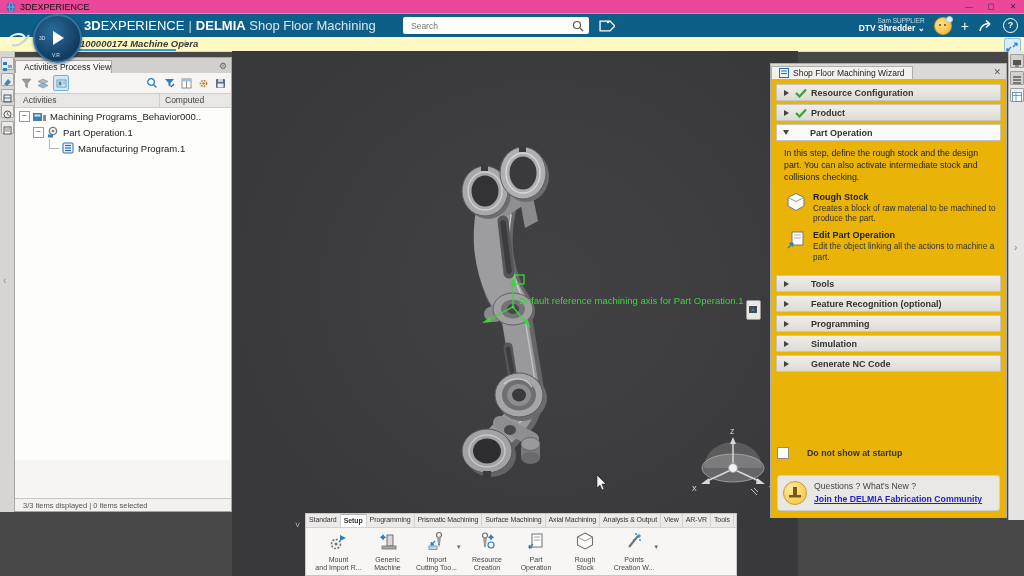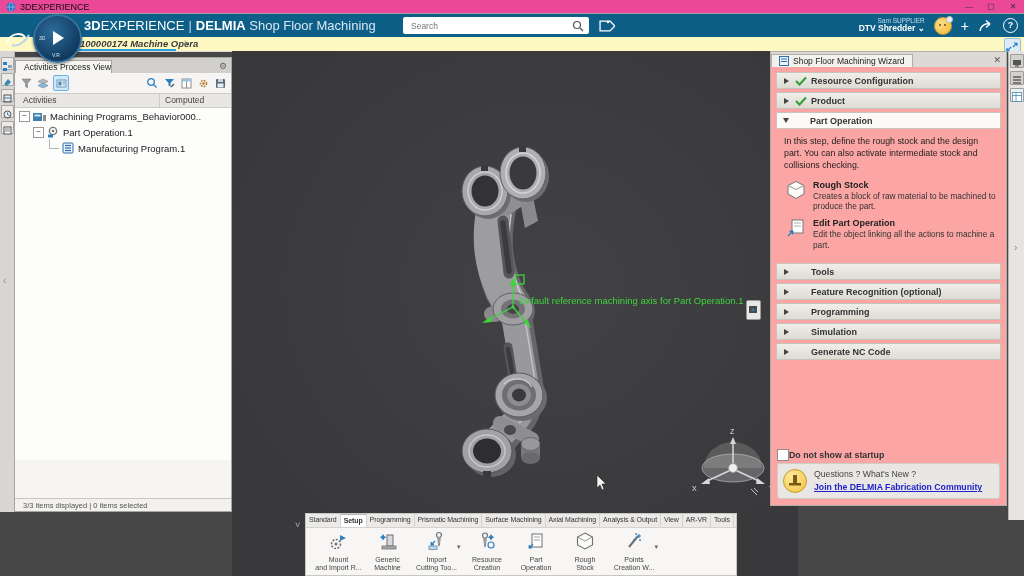--- a/index.html
+++ b/index.html
@@ -60,37 +60,37 @@
   .lconn{width:9px;height:9px;border-left:1px solid #b5b5b5;border-bottom:1px solid #b5b5b5;margin-right:3px;margin-top:-8px;flex:none}
   .ticon{margin-right:4px;flex:none}
   #lp-status{position:absolute;left:0;bottom:0;width:100%;height:13px;background:#f2f1ef;border-top:1px solid #c9c7c4;font-size:7.5px;color:#555;line-height:13px;padding-left:8px;box-sizing:border-box}
   
   #viewport{left:232px;top:51px;width:566px;height:525px;background:radial-gradient(ellipse at 55% 45%, #424244 0%, #39393b 75%);overflow:hidden}
   #float-btn{position:absolute;left:514px;top:249px;width:13px;height:18px;background:#e8e8e6;border:1px solid #9a9a98;border-radius:2px;cursor:pointer}
   
   #rightstrip{left:1008px;top:51px;width:16px;height:469px;background:#e7e5e3;border-left:1px solid #b7b5b2}
   .rs-ic{width:12px;height:12px;margin:3px auto 0 auto;border:1px solid #9f9d9a;background:#d3d1ce;border-radius:1px;cursor:pointer}
   
-  #wizard{left:770px;top:51px;width:237px;height:455px;background:#fca5a5;border:1px solid #b0aeab;box-sizing:border-box}
+  #wizard{left:770px;top:63px;width:237px;height:455px;background:#eab308;border:1px solid #b0aeab;box-sizing:border-box}
   #wz-tabstrip{height:15px;background:#dcdad6;display:flex;align-items:flex-end}
   #wz-tab{background:#f2f1ec;border:1px solid #b0aeab;border-bottom:none;font-size:8.5px;padding:1px 7px;color:#222;display:flex;align-items:center;gap:4px;cursor:pointer}
   #wz-close{margin-left:auto;margin-right:5px;align-self:center;font-size:9px;color:#555;cursor:pointer}
   #wz-body{padding:5px 5px 0 5px}
   .wz-sec{height:15px;margin-bottom:3px;background:linear-gradient(#efeee9,#ddDBd4);border:1px solid #c6c4bd;border-radius:1px;display:flex;align-items:center;font-size:9px;font-weight:bold;color:#333;cursor:pointer}
   .wz-sec.active{background:#fbfaf7}
   .wz-arrow{width:0;height:0;margin:0 6px 0 7px;border-left:5px solid #444;border-top:3.5px solid transparent;border-bottom:3.5px solid transparent}
   .wz-arrow.down{border-left:3.5px solid transparent;border-right:3.5px solid transparent;border-top:5px solid #444;border-bottom:none;margin:0 5px 0 6px}
   .wz-check{width:12px;margin-right:4px}
   .wz-label-noin{margin-left:16px}
   #wz-desc{font-size:8.8px;color:#222;line-height:1.35;margin:7px 6px 8px 8px}
   .wz-action{display:flex;margin:3px 4px 7px 10px;gap:7px;cursor:pointer}
   .wz-action .at{font-size:9px;font-weight:bold;color:#222}
   .wz-action .ad{font-size:8.3px;color:#333;line-height:1.25;margin-top:1px}
   #wz-bottom{position:absolute;left:6px;bottom:6px;width:223px}
-  #wz-chk-row{display:flex;align-items:center;gap:0;margin-bottom:2px}
+  #wz-chk-row{display:flex;align-items:center;gap:18px;margin-bottom:16px}
   #wz-chk{width:10px;height:10px;border:1px solid #8f8d8a;background:#fff;cursor:pointer}
   #wz-chk-label{font-size:8.8px;font-weight:bold;color:#333}
   #wz-qbox{background:#e9e7e3;border:1px solid #cfcdc8;border-radius:3px;padding:5px 6px 6px 36px;position:relative}
   #wz-qicon{position:absolute;left:5px;top:5px;width:22px;height:22px;border-radius:50%;background:radial-gradient(circle at 35% 30%,#ffe9a0,#f0c23e);border:1px solid #c89a2a}
   #wz-q1{font-size:8.7px;color:#444}
   #wz-q2{font-size:8.7px;font-weight:bold;color:#2222cc;text-decoration:underline;margin-top:3px;cursor:pointer}
   
   #actionbar{left:305px;top:513px;width:432px;height:63px;background:#f7f6f5;border:1px solid #c9c7c4;box-sizing:border-box}
   #ab-tabs{height:13px;background:#eceae8;display:flex;overflow:hidden;border-bottom:1px solid #d5d3d0}
   .ab-tab{font-size:7px;line-height:12px;padding:0 3px;color:#333;border-right:1px solid #d5d3d0;white-space:nowrap;cursor:pointer;letter-spacing:-0.1px}

